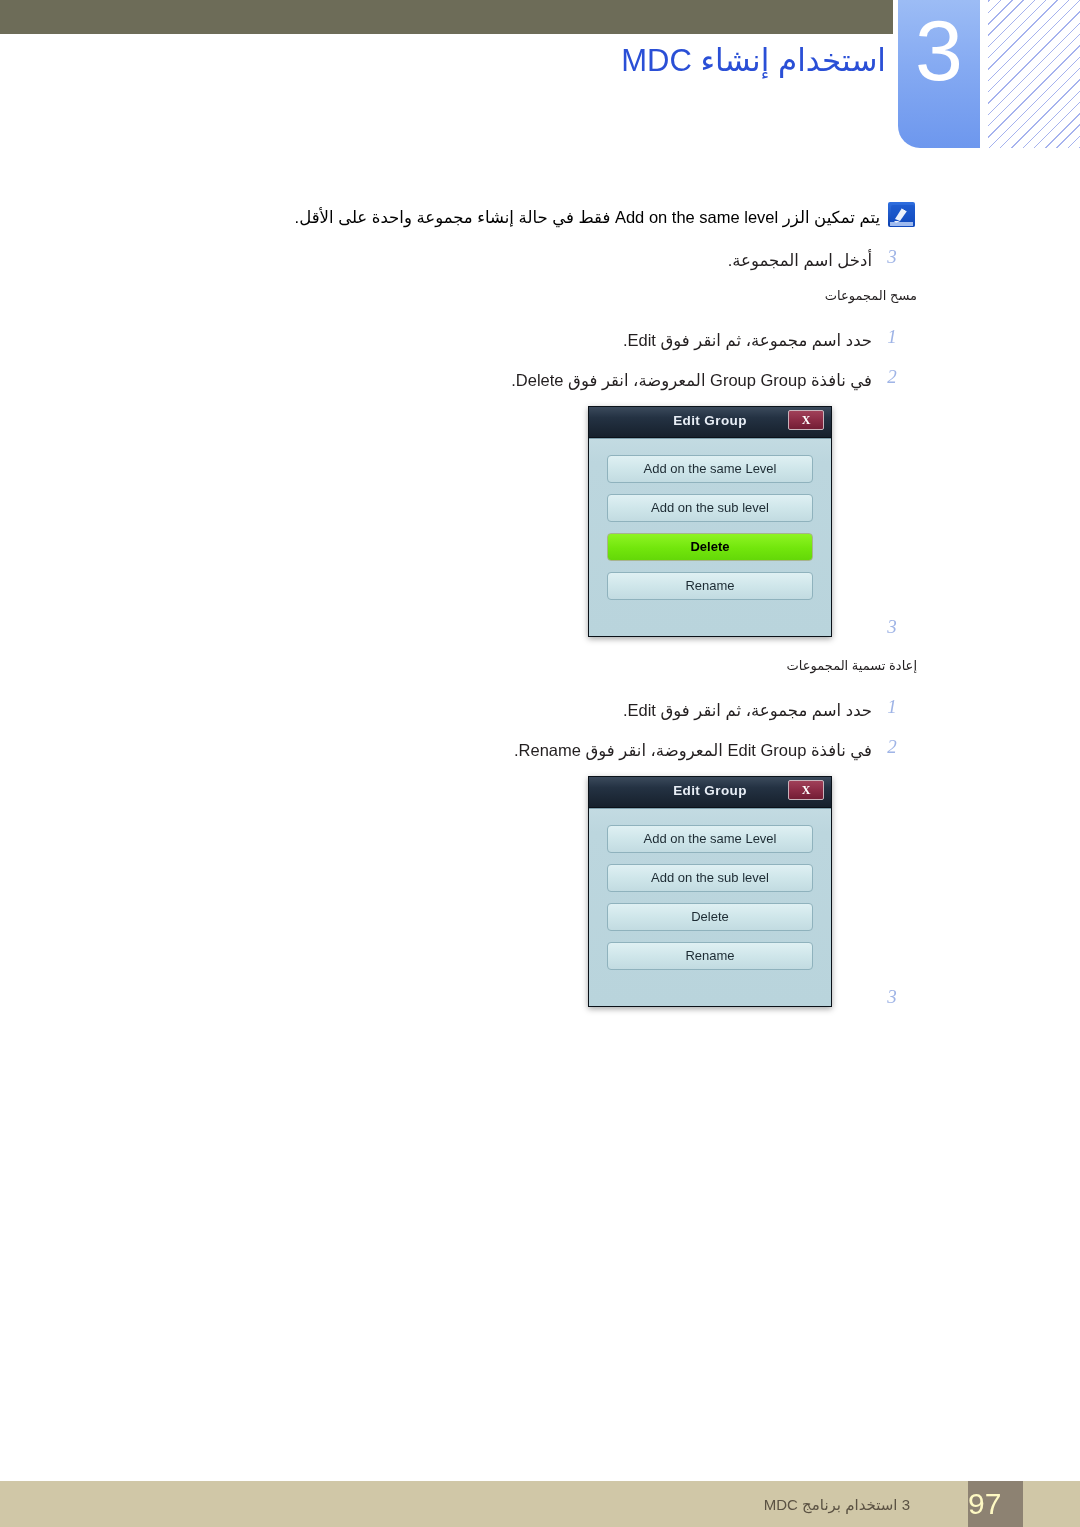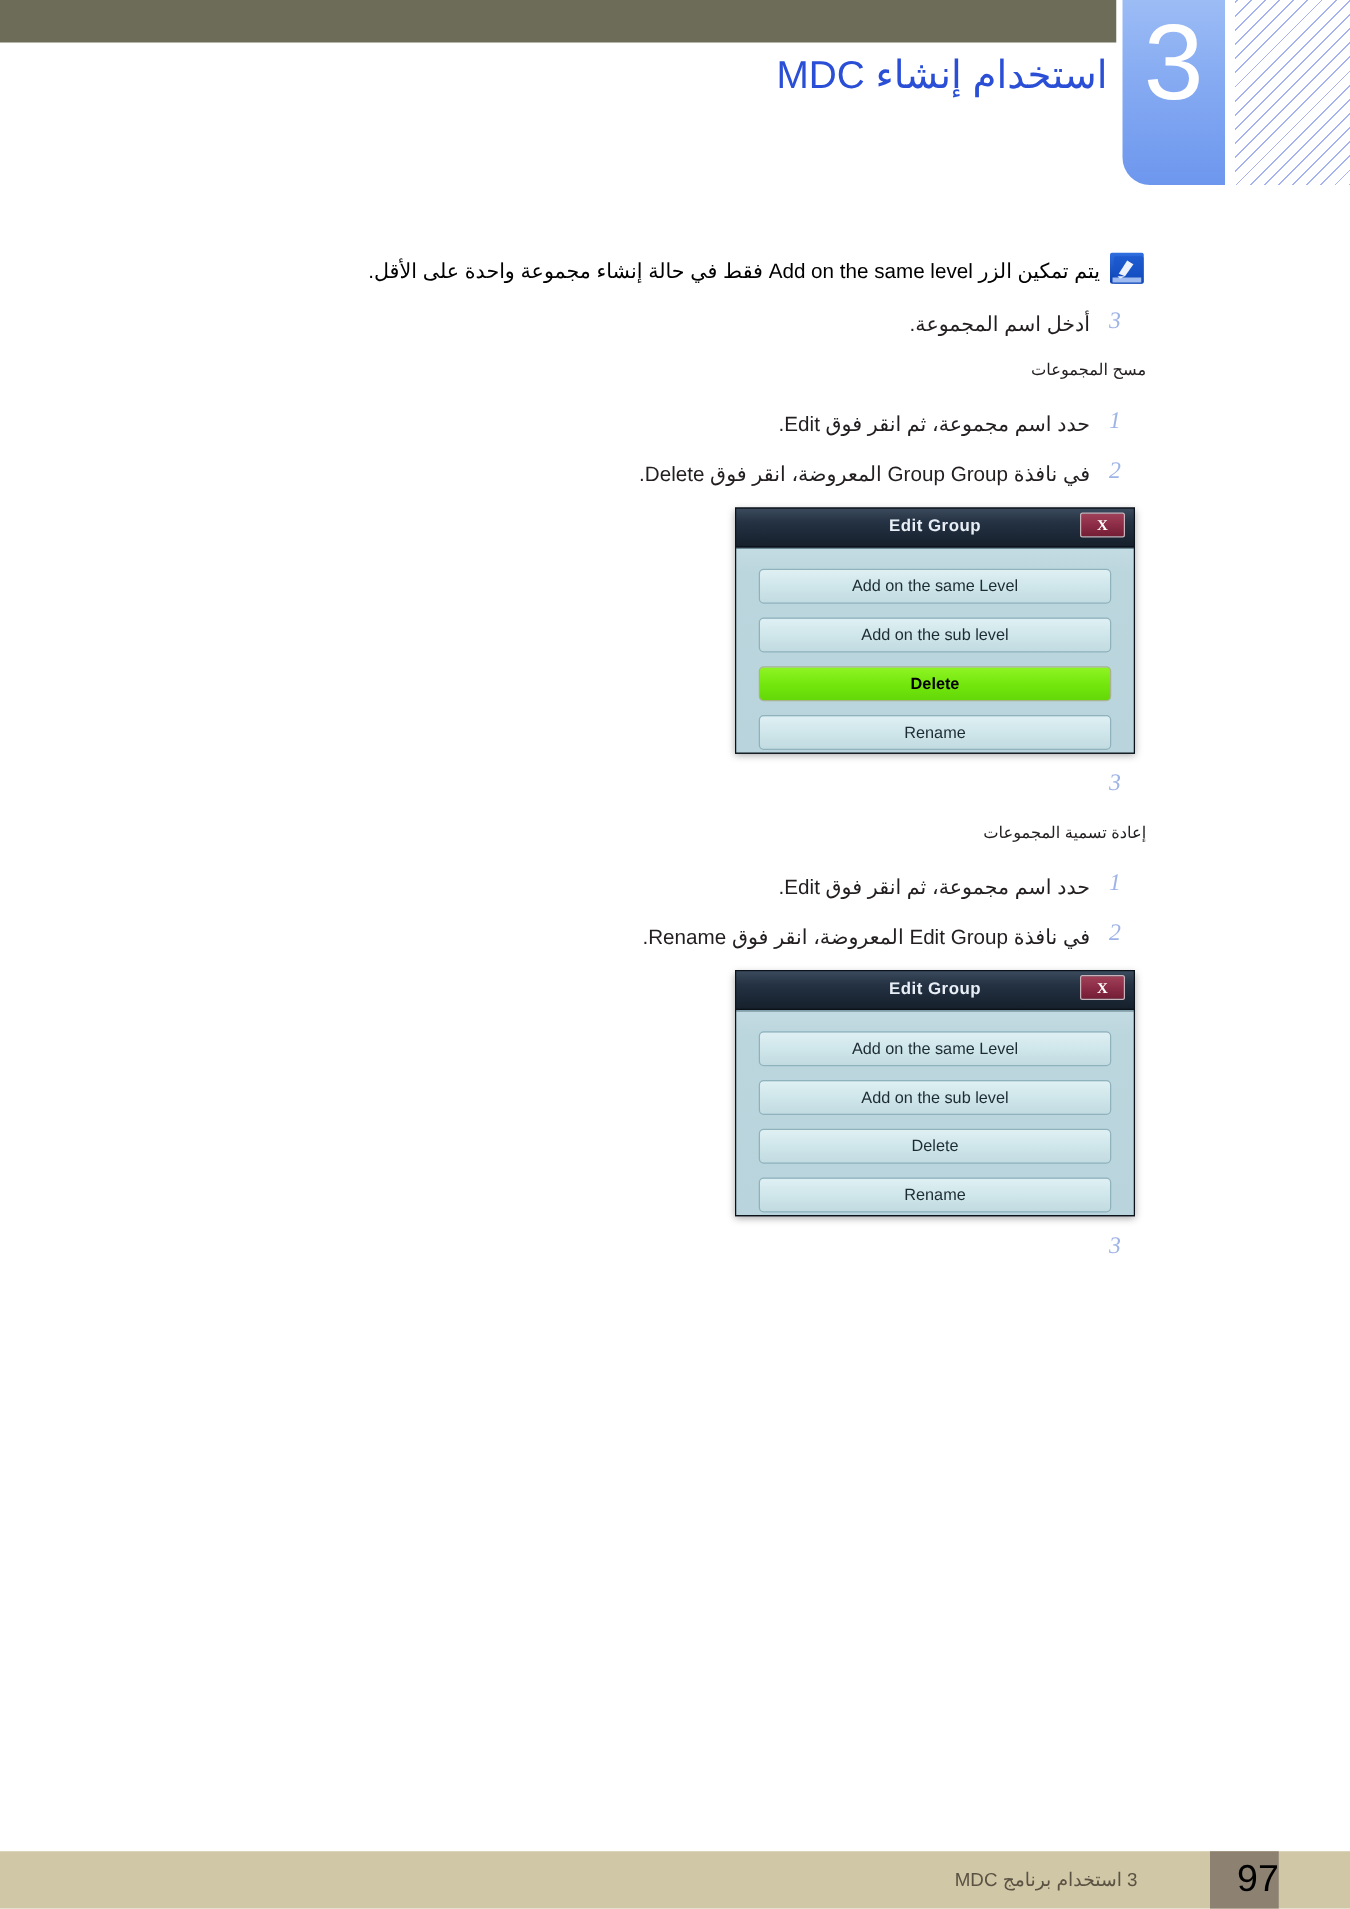--- a/index.html
+++ b/index.html
@@ -163,21 +163,21 @@
 
   
   .dialog-wrap {
     position: relative;
     height: 210px;
   }
   .dialog {
     position: absolute;
     left: 588px;
     top: 0;
-    width: 320px;
+    width: 244px;
     direction: ltr;
     box-shadow: 0 2px 6px rgba(0,0,0,0.35);
     background: #111a24;
     border: 1px solid #0b1219;
     box-sizing: border-box;
   }
   .dialog-titlebar {
     position: relative;
     height: 30px;
     background: linear-gradient(180deg, #3b4a5c 0%, #243243 35%, #16202c 100%);
@@ -206,21 +206,21 @@
     color: #ffffff;
     font-size: 12px;
     font-weight: bold;
     line-height: 19px;
     text-align: center;
     font-family: "Liberation Serif", serif;
     box-sizing: border-box;
   }
   .dialog-body {
     background: linear-gradient(180deg, #c3dbe2 0%, #bcd6de 12%, #b9d4dc 100%);
-    padding: 16px 18px 2px 18px;
+    padding: 16px 18px 36px 18px;
     border-top: 1px solid #7fa0ad;
   }
   .dlg-btn {
     height: 28px;
     line-height: 26px;
     margin-bottom: 11px;
     text-align: center;
     font-size: 13px;
     color: #1d2b33;
     background: linear-gradient(180deg, #dff0f3 0%, #cfe6ea 50%, #c2dbe1 100%);
@@ -246,24 +246,24 @@
     height: 46px;
     background: #d0c7a7;
   }
   #footer-pagebox {
     position: absolute;
     left: 968px;
     bottom: 0;
     width: 55px;
     height: 46px;
     background: #8d8272;
-    color: #000000;
+    color: #fef9c3;
     font-size: 30px;
     line-height: 46px;
-    text-align: right;
+    text-align: left;
     font-family: "Liberation Sans", sans-serif;
   }
   #footer-text {
     position: absolute;
     right: 170px;
     bottom: 0;
     height: 46px;
     line-height: 48px;
     direction: rtl;
     unicode-bidi: plaintext;

